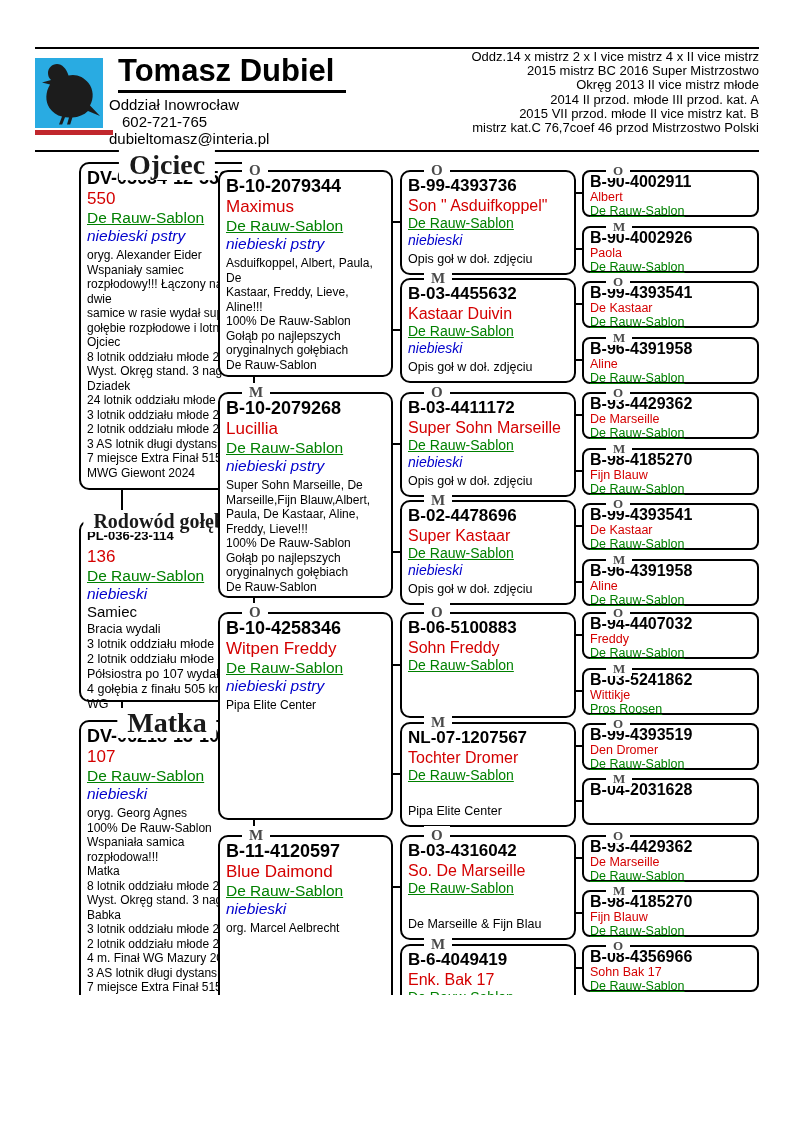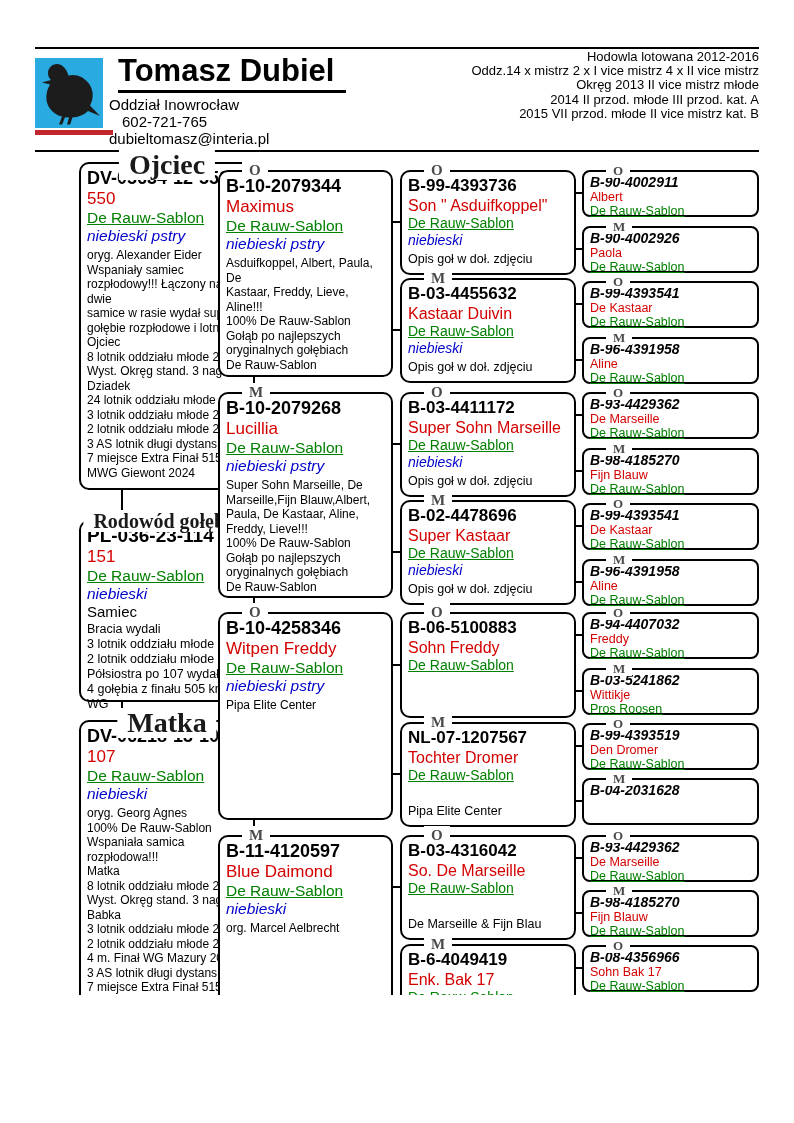--- a/index.html
+++ b/index.html
@@ -32,21 +32,21 @@
   .tag{position:absolute;top:-11px;left:22px;background:#fff;padding:0 7px;
        font-family:"Liberation Serif",serif;font-weight:bold;font-size:15px;line-height:18px;color:#4a4a4a;}
   .g4 .tag{top:-8px;font-size:13px;line-height:14px;}
   .bigtag{position:absolute;left:50%;transform:translateX(-50%);background:#fff;padding:0 10px;
           font-family:"Liberation Serif",serif;font-weight:bold;color:#1a1a1a;white-space:nowrap;}
   .bigtag.lg{top:-14px;font-size:28px;line-height:30px;}
   .bigtag.md{top:-12px;font-size:20px;line-height:22px;}
 
   .ring{font-weight:bold;font-size:18px;line-height:22px;color:#000;}
   .g3 .ring{font-size:17px;line-height:21px;}
-  .g4 .ring{font-size:14px;line-height:18px;font-style:italic;}
+  .g4 .ring{font-size:16px;line-height:18px;}
   .pname{color:#d40000;font-size:17px;line-height:20px;min-height:20px;}
   .g3 .pname{font-size:16px;line-height:19px;min-height:19px;}
   .g4 .pname{font-size:12.5px;line-height:13px;min-height:13px;}
   .strain{color:#008000;font-size:15.5px;line-height:18px;text-decoration:underline;min-height:18px;}
   .g3 .strain{font-size:14px;line-height:17px;min-height:17px;}
   .g4 .strain{font-size:12.5px;line-height:14px;min-height:14px;}
   .pcolor{color:#0000cc;font-style:italic;font-size:15.5px;line-height:18px;min-height:18px;}
   .g3 .pcolor{font-size:14px;line-height:17px;min-height:17px;}
   .sex{font-size:15px;line-height:18px;}
   .desc{font-size:12px;line-height:14.5px;margin-top:3px;white-space:pre-line;}
@@ -66,25 +66,26 @@
     </svg>
   </div>
   <div class="logo-red" style="background:#c1272d;"></div>
 
   <div class="owner-name">Tomasz Dubiel</div>
   <div class="owner-line" style="top:96px;">Oddział Inowrocław</div>
   <div class="owner-line" style="top:113px;margin-left:13px;">602-721-765</div>
   <div class="owner-line" style="top:130px;">dubieltomasz@interia.pl</div>
 
   <div class="ach">
-    <div>Hodowla lotowana 2012-2016</div>
     <div>Oddz.14 x mistrz 2 x I vice mistrz 4 x II vice mistrz</div>
+    <div>2015 mistrz BC 2016 Super Mistrzostwo</div>
     <div>Okręg 2013 II vice mistrz młode</div>
     <div>2014 II przod. młode III przod. kat. A</div>
     <div>2015 VII przod. młode II vice mistrz kat. B</div>
+    <div>mistrz kat.C 76,7coef 46 przod Mistrzostwo Polski</div>
   </div>
 
   <div class="vline" style="left:121px;top:490px;height:30px;"></div>
   <div class="vline" style="left:121px;top:702px;height:18px;"></div>
 
   <div class="stub" style="left:211px;top:272px;width:7px;"></div>
   <div class="stub" style="left:211px;top:440px;width:7px;"></div>
   <div class="stub" style="left:211px;top:768px;width:7px;"></div>
   <div class="stub" style="left:211px;top:937px;width:7px;"></div>
 
@@ -132,22 +133,22 @@
 24 lotnik oddziału młode 2014
 3 lotnik oddziału młode 2015
 2 lotnik oddziału młode 2021
 3 AS lotnik długi dystans
 7 miejsce Extra Finał 515 km
 MWG Giewont 2024</div>
   </div>
 
   <div class="box g1" style="top:520px;height:182px;">
     <div class="bigtag md">Rodowód gołębia</div>
-    <div class="ring" style="font-size:19px;">PL-036-23-114</div>
-    <div class="pname">151</div>
+    <div class="ring" style="font-size:13px;">PL-036-23-114</div>
+    <div class="pname">136</div>
     <div class="strain">De Rauw-Sablon</div>
     <div class="pcolor">niebieski</div>
     <div class="sex">Samiec</div>
     <div class="desc" style="font-size:12.5px;line-height:15px;margin-top:1px;">Bracia wydali
 3 lotnik oddziału młode 2015
 2 lotnik oddziału młode 2021
 Półsiostra po 107 wydała
 4 gołębia z finału 505 km WG</div>
   </div>
 

